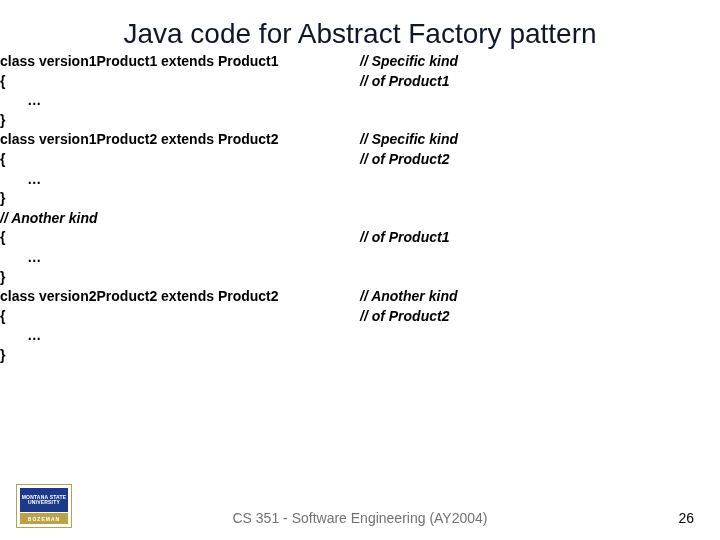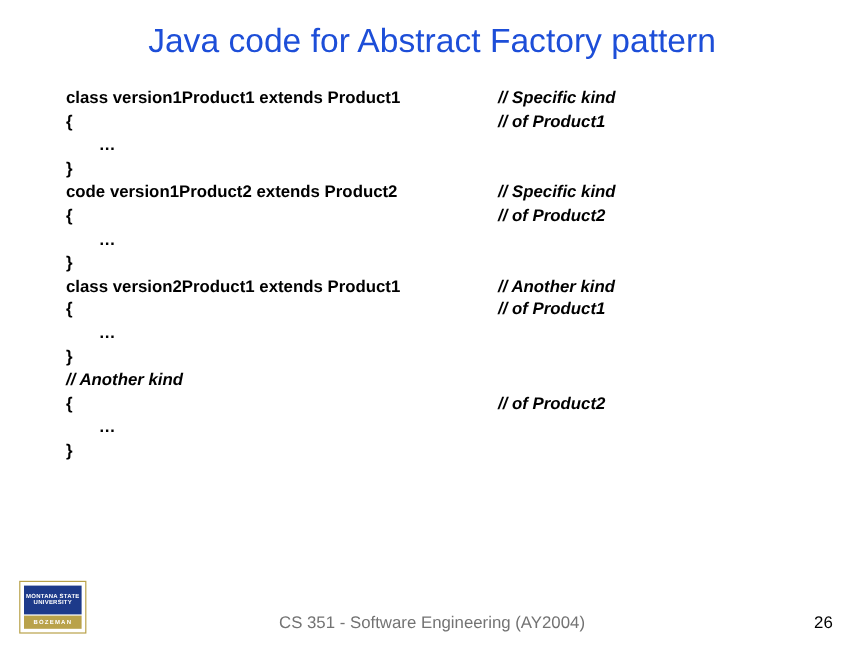--- a/index.html
+++ b/index.html
@@ -9,26 +9,25 @@
     height: 540px;
     background: #fff;
     font-family: Arial, Helvetica, sans-serif;
     position: relative;
     overflow: hidden;
   }
   .title {
     text-align: center;
     font-size: 28px;
     font-weight: 400;
-    color: #1d4ed8;
+    color: #0f172a;
     margin-top: 18px;
-    margin-bottom: 22px;
+    margin-bottom: 2px;
   }
   .code-area {
-    margin-left: 55px;
     margin-right: 40px;
   }
   .code-row {
     display: flex;
     font-size: 14px;
     font-weight: 700;
     line-height: 1.4;
     font-family: Arial, Helvetica, sans-serif;
   }
   .code-left {
@@ -115,52 +114,52 @@
     </div>
   <div class="code-row">
       <span class="code-left">       …</span>
       <span class="code-right"></span>
     </div>
   <div class="code-row">
       <span class="code-left">}</span>
       <span class="code-right"></span>
     </div>
   <div class="code-row">
-      <span class="code-left">code version1Product2 extends Product2</span>
+      <span class="code-left">class version1Product2 extends Product2</span>
       <span class="code-right">// Specific kind</span>
     </div>
   <div class="code-row">
       <span class="code-left">{</span>
       <span class="code-right">// of Product2</span>
     </div>
   <div class="code-row">
       <span class="code-left">       …</span>
       <span class="code-right"></span>
     </div>
   <div class="code-row">
       <span class="code-left">}</span>
       <span class="code-right"></span>
     </div>
   <div class="code-row">
-      <span class="code-left">class version2Product1 extends Product1</span>
       <span class="code-right">// Another kind</span>
     </div>
   <div class="code-row">
       <span class="code-left">{</span>
       <span class="code-right">// of Product1</span>
     </div>
   <div class="code-row">
       <span class="code-left">       …</span>
       <span class="code-right"></span>
     </div>
   <div class="code-row">
       <span class="code-left">}</span>
       <span class="code-right"></span>
     </div>
   <div class="code-row">
+      <span class="code-left">class version2Product2 extends Product2</span>
       <span class="code-right">// Another kind</span>
     </div>
   <div class="code-row">
       <span class="code-left">{</span>
       <span class="code-right">// of Product2</span>
     </div>
   <div class="code-row">
       <span class="code-left">       …</span>
       <span class="code-right"></span>
     </div>

